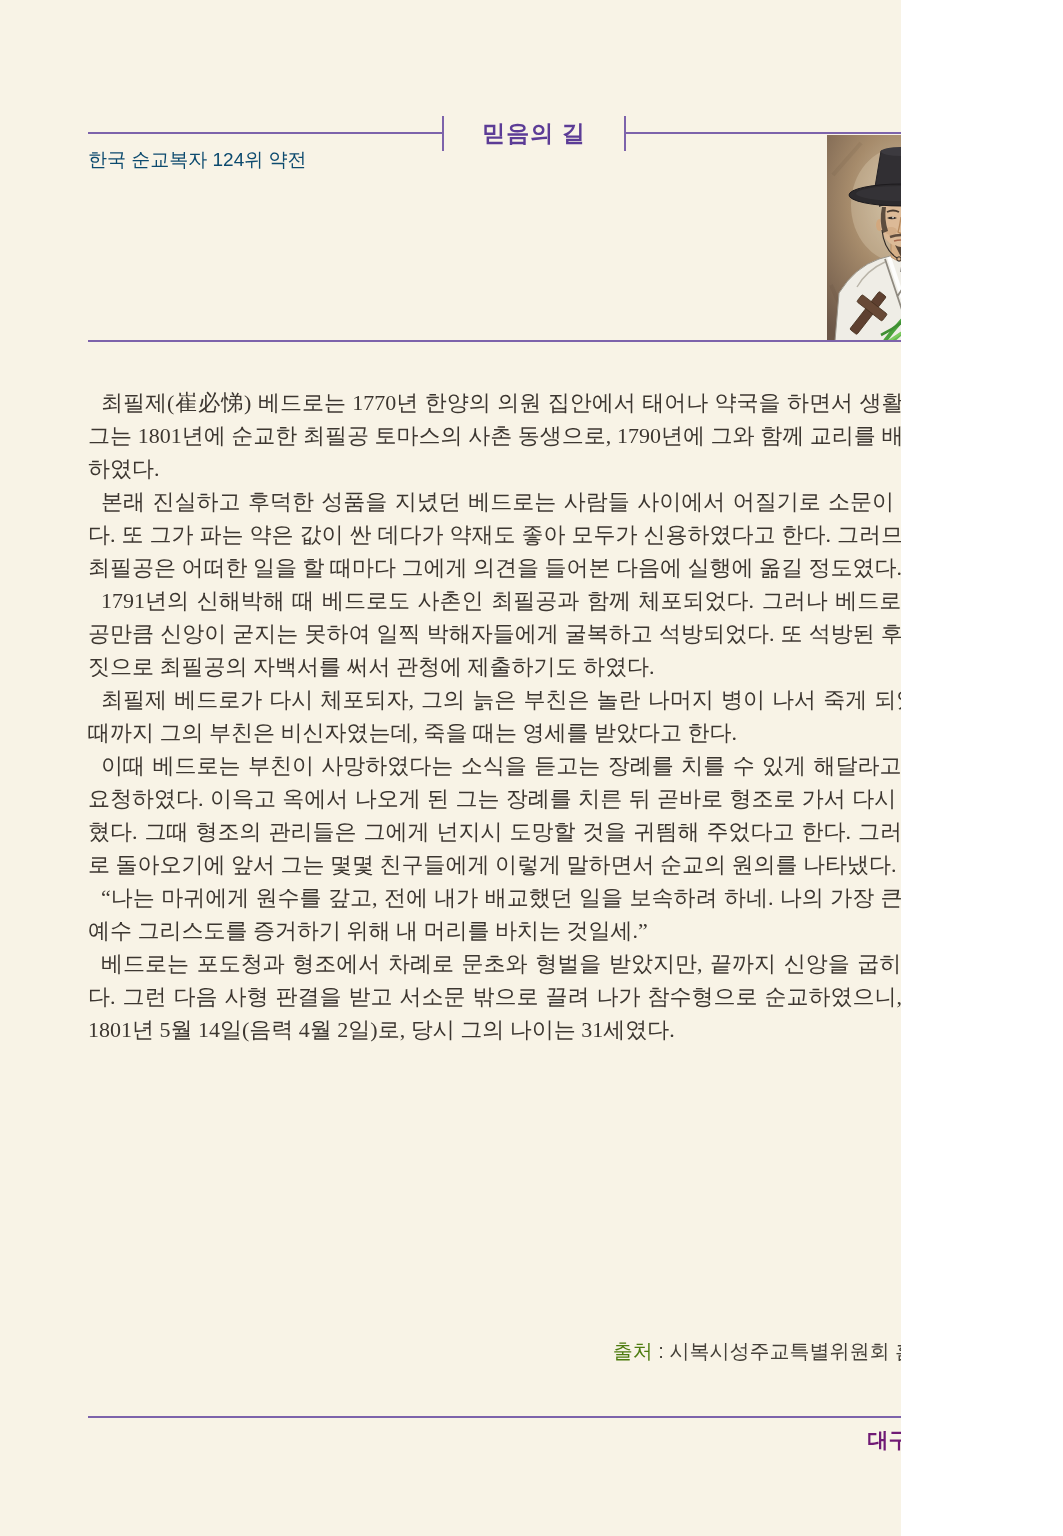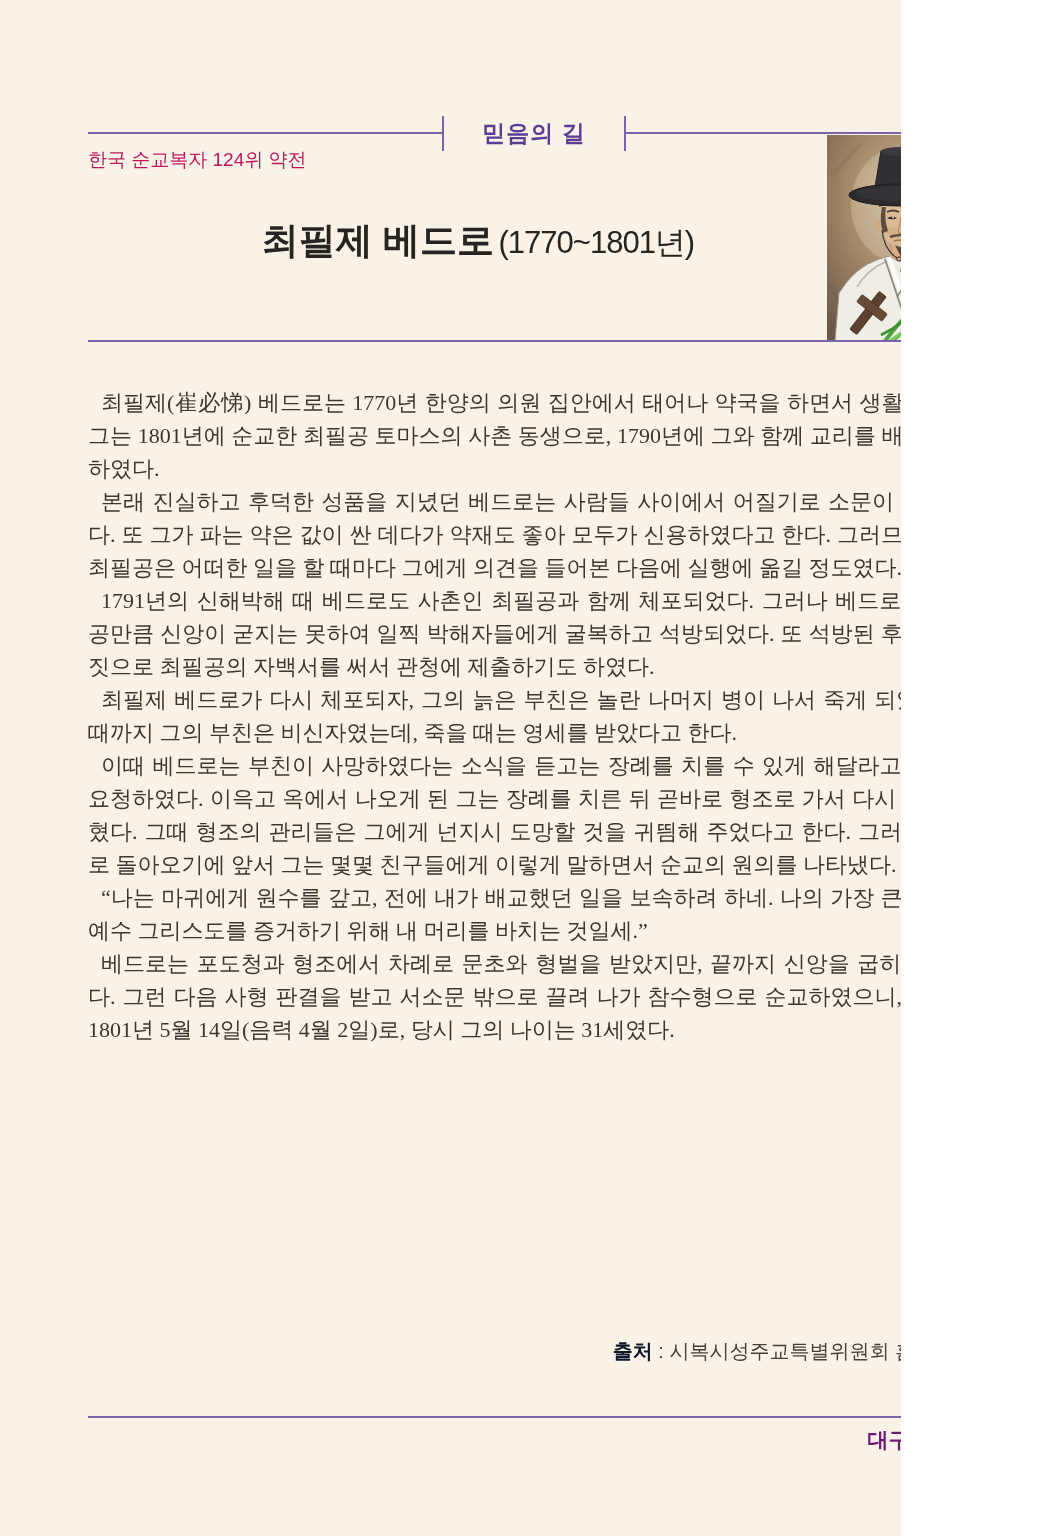--- a/index.html
+++ b/index.html
@@ -18,21 +18,21 @@
     position:absolute;left:444px;top:118px;width:180px;
     text-align:center;font-size:23px;font-weight:bold;color:#5c3c96;
     letter-spacing:1px;
   }
   .banner-tick-right{left:624px;top:116px;width:2px;height:35px;}
   .banner-line-right{left:626px;top:132px;width:347px;height:2px;}
   .header-bottom-rule{left:88px;top:340px;width:887px;height:2px;z-index:3;}
 
   .series-label{
     position:absolute;left:88px;top:147px;
-    font-size:19px;color:#be185d;letter-spacing:0px;
+    font-size:19px;color:#0c4a6e;letter-spacing:0px;
   }
   .article-title{
     position:absolute;left:88px;top:216px;width:780px;
     text-align:center;color:#272320;white-space:nowrap;
   }
   .article-title .name{font-size:37px;font-weight:800;letter-spacing:0px;}
   .article-title .years{font-size:31px;font-weight:400;letter-spacing:-1px;}
 
   
   .portrait{
@@ -46,21 +46,21 @@
     font-family:"Liberation Serif","DejaVu Serif",serif;
     font-size:22px;line-height:33px;color:#3c3630;
     text-align:justify;
   }
   .body-text p{margin:0;text-indent:13px;}
 
   .source-line{
     position:absolute;left:88px;top:1338px;width:887px;
     text-align:right;font-size:20px;color:#454039;
   }
-  .source-line .src-label{font-weight:bold;color:#0f172a;}
+  .source-line .src-label{font-weight:normal;color:#4d7c0f;}
 
   
   .footer-rule{left:88px;top:1416px;width:887px;height:1.5px;}
   .footer-page-label{
     position:absolute;left:575px;top:1426px;width:400px;
     text-align:right;font-size:21px;font-weight:bold;color:#701a75;
   }
 </style>
 </head>
 <body>
@@ -68,24 +68,20 @@
 <div class="page">
 
   <div class="rule banner-line-left"></div>
   <div class="rule banner-tick-left"></div>
   <div class="banner-label">믿음의 길</div>
   <div class="rule banner-tick-right"></div>
   <div class="rule banner-line-right"></div>
 
   <div class="series-label">한국 순교복자 124위 약전</div>
 
-  <div class="article-title">
-    <span class="name">최필제 베드로</span>
-    <span class="years">(1770~1801년)</span>
-  </div>
 
   <svg class="portrait" viewBox="0 0 147 206">
     <defs>
       <radialGradient id="bgGrad" cx="50%" cy="32%" r="78%">
         <stop offset="0%" stop-color="#cdbc9f"></stop>
         <stop offset="45%" stop-color="#a68b6b"></stop>
         <stop offset="100%" stop-color="#6b5647"></stop>
       </radialGradient>
     </defs>
     <rect width="147" height="206" fill="url(#bgGrad)"></rect>

